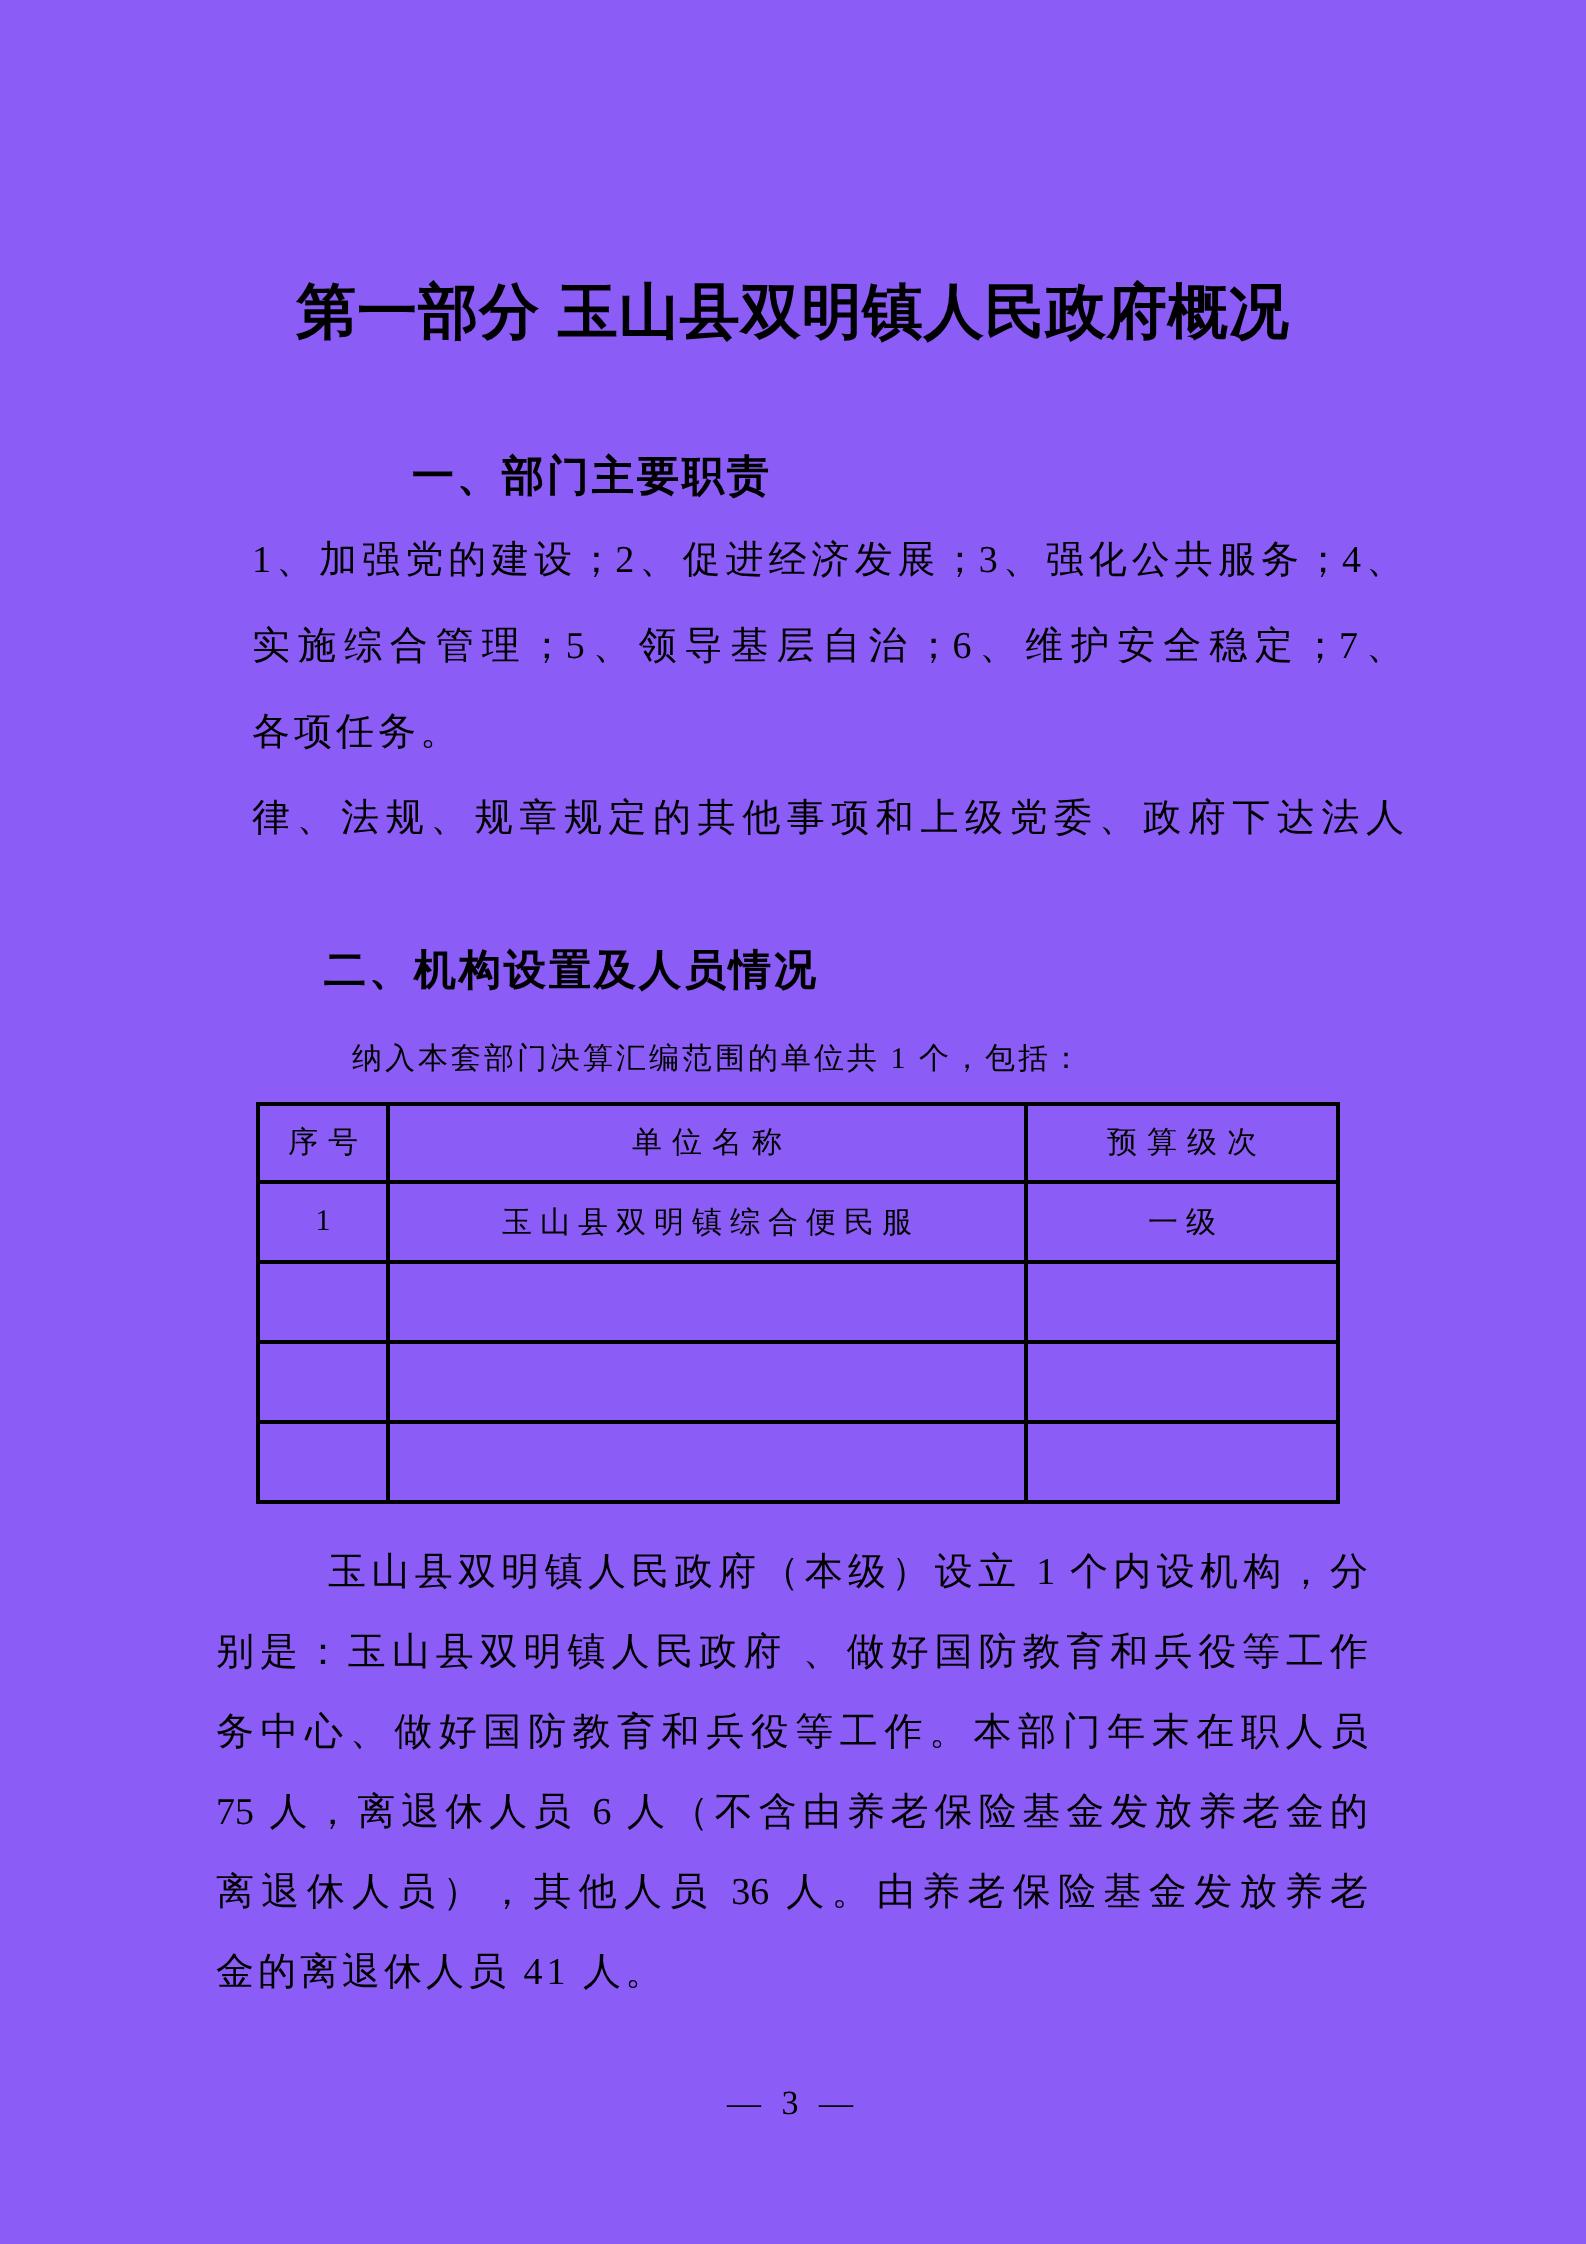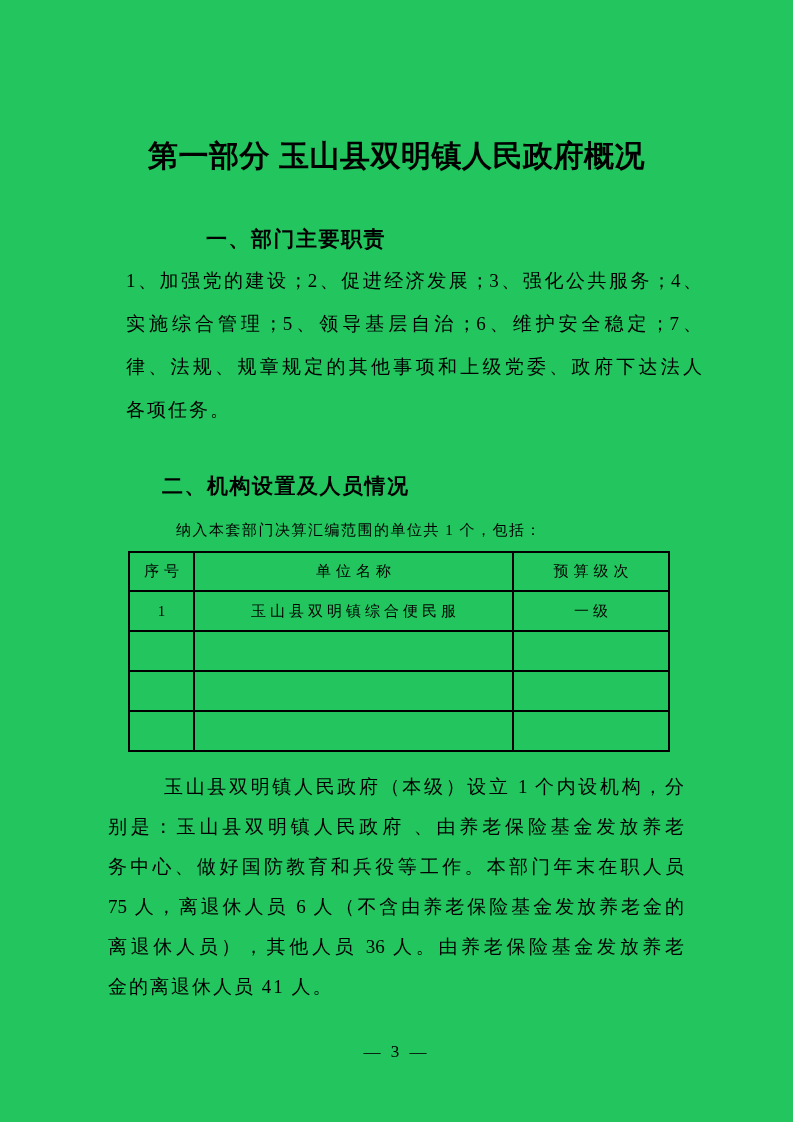--- a/index.html
+++ b/index.html
@@ -1,20 +1,20 @@
 <!DOCTYPE html>
 <html><head>
 <meta charset="utf-8">
 <style>
   html, body { margin: 0; padding: 0; background: #ffffff; }
   .page {
     position: relative;
     width: 793px;
     height: 1122px;
-    background: #22c55e;
+    background: #8b5cf6;
     color: #000000;
     font-family: "Liberation Serif", "DejaVu Serif", serif;
     overflow: hidden;
   }
   .doc-title {
     position: absolute;
     top: 136px;
     left: 0;
     width: 100%;
     text-align: center;
@@ -104,22 +104,22 @@
 
 <div class="page">
 
   <div class="doc-title">第一部分 玉山县双明镇人民政府概况</div>
 
   <div id="heading1" class="section-heading">一、部门主要职责</div>
 
   <div id="para1" class="para">
     <div class="bodyline just">1、加强党的建设；2、促进经济发展；3、强化公共服务；4、</div>
     <div class="bodyline just">实施综合管理；5、领导基层自治；6、维护安全稳定；7、</div>
+    <div class="bodyline">各项任务。</div>
     <div class="bodyline just">律、法规、规章规定的其他事项和上级党委、政府下达法人</div>
-    <div class="bodyline">各项任务。</div>
   </div>
 
   <div id="heading2" class="section-heading">二、机构设置及人员情况</div>
 
   <div class="intro-line">纳入本套部门决算汇编范围的单位共 1 个，包括：</div>
 
   <table class="units">
     <colgroup>
       <col style="width:65px">
       <col style="width:319px">
@@ -149,21 +149,21 @@
     <tr class="datarow">
       <td></td>
       <td></td>
       <td></td>
     </tr>
   </tbody>
     </table>
 
   <div id="para2" class="para">
     <div class="bodyline just indent2">玉山县双明镇人民政府（本级）设立 1 个内设机构，分</div>
-    <div class="bodyline just">别是：玉山县双明镇人民政府 、由养老保险基金发放养老</div>
+    <div class="bodyline just">别是：玉山县双明镇人民政府 、做好国防教育和兵役等工作</div>
     <div class="bodyline just">务中心、做好国防教育和兵役等工作。本部门年末在职人员</div>
     <div class="bodyline just">75 人，离退休人员 6 人（不含由养老保险基金发放养老金的</div>
     <div class="bodyline just">离退休人员），其他人员 36 人。由养老保险基金发放养老</div>
     <div class="bodyline">金的离退休人员 41 人。</div>
   </div>
 
   <div class="page-number">— 3 —</div>
 
 </div>
 

